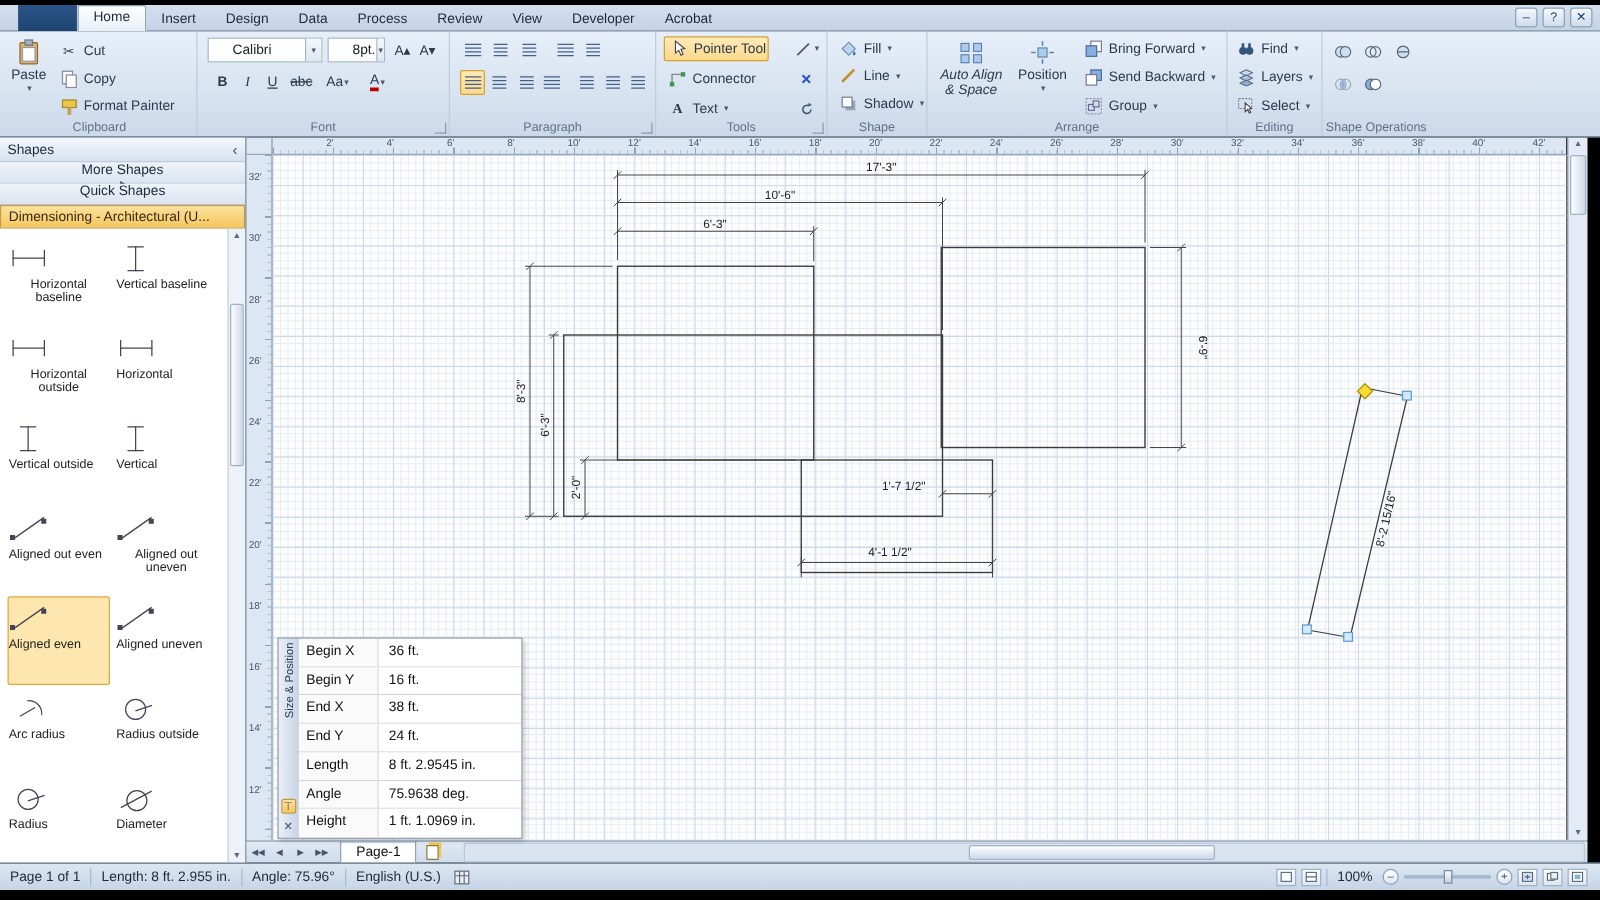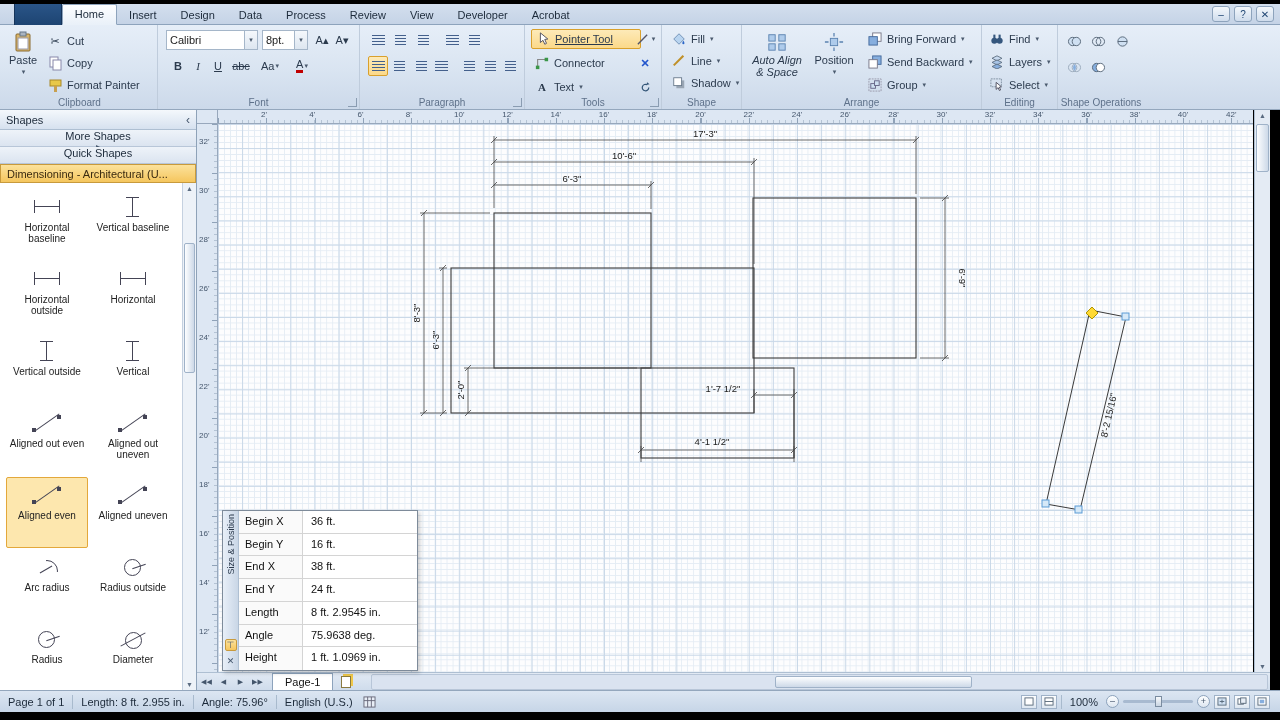--- a/index.html
+++ b/index.html
@@ -31,21 +31,21 @@
     font-size:10px; color:#5e718a; white-space:nowrap; }
   .launch { position:absolute; right:2px; bottom:2px; width:9px; height:9px;
     border-left:1px solid #7a8da3; border-bottom:1px solid #7a8da3; transform:rotate(-90deg); opacity:.8; }
   .rb { display:flex; align-items:center; gap:4px; height:20px; padding:0 3px;
     font-size:11px; color:#2b3a4d; white-space:nowrap; position:absolute; }
   .rbig { position:absolute; display:flex; flex-direction:column; align-items:center;
     padding-top:3px; font-size:11px; line-height:12px; text-align:center; color:#2b3a4d; }
   .car { font-size:7px; color:#4a5a6e; margin-left:1px; }
   .combo { position:absolute; display:flex; align-items:center; background:#fff;
     border:1px solid #a5b6c9; height:20px; font-size:11px; color:#222; }
-  .combo .cv { flex:1; padding:0 3px; overflow:hidden; white-space:nowrap; }
+  .combo .cv { flex:1; padding:0 19px; overflow:hidden; white-space:nowrap; }
   .cbtn { width:13px; height:100%; border-left:1px solid #a5b6c9; display:flex; align-items:center;
     justify-content:center; font-size:7px; color:#4a5a6e; background:linear-gradient(#f5f8fc,#dde6f0); }
   .tbtn { position:absolute; width:20px; height:20px; display:flex; align-items:center; justify-content:center;
     font-size:11px; color:#2b3a4d; border:1px solid transparent; border-radius:2px; }
   .hl { background:linear-gradient(#fdeab8,#fbd98a); border:1px solid #d9a02c; border-radius:2px; }
   .ic { display:inline-flex; width:16px; height:16px; align-items:center; justify-content:center; flex:none; }
   .icL { width:24px; height:24px; }
   .pl { width:13px; height:12px; position:relative; }
   .pl::before { content:""; position:absolute; left:0; top:1px; width:13px; height:1px; background:#44608c;
     box-shadow:0 3px 0 #44608c, 0 6px 0 #44608c, 0 9px 0 #44608c; }
@@ -56,21 +56,21 @@
   #shapes-panel { position:absolute; left:0; top:110px; width:197px; height:580px; background:#fff;
     border-right:1px solid #8ea2b8; display:flex; flex-direction:column; z-index:5; }
   .sp-header { height:20px; background:linear-gradient(#f4f8fc,#d6e1ef); border-bottom:1px solid #aebfd2;
     font-size:11px; color:#1c2a3a; display:flex; align-items:center; justify-content:space-between; padding:0 6px; }
   .sp-row { height:17px; background:linear-gradient(#eef3f9,#dbe4f0); border-bottom:1px solid #b8c6d8;
     font-size:11px; color:#1c2a3a; display:flex; align-items:center; justify-content:space-between; padding:0 6px;flex-direction:column; }
   .sp-stencil { height:19px; background:linear-gradient(#fce29c,#f5c65e); border:1px solid #c89a3c;
     font-size:11px; color:#3a2a10; display:flex; align-items:center; padding:0 6px; white-space:nowrap; overflow:hidden; }
   #stencil-items { position:relative; flex:1; overflow:hidden; background:#fff; }
   #items-grid { display:grid; grid-template-columns:86px 86px; padding:6px 0 0 4px; }
-  .sitem { width:82px; height:71px; display:flex; flex-direction:column; align-items:center;
+  .sitem { width:82px; height:71px; display:flex; flex-direction:column; align-items:flex-start;
     padding-top:5px; border:1px solid transparent; border-radius:2px; margin:0 2px 1px 2px; }
   .sitem[data-selected="true"] { background:#fde7ae; border:1px solid #e3a83b; }
   .sitem .lbl { font-size:10px; line-height:11px; text-align:center; color:#222; margin-top:3px; }
   [data-icon] { width:32px; height:24px; position:relative; }
   [data-icon]::before, [data-icon]::after { content:""; position:absolute; background:#445; }
   [data-icon="dim-h"]::before { left:3px; right:3px; top:11px; height:1px; }
   [data-icon="dim-h"]::after { left:3px; top:5px; width:1px; height:13px; box-shadow:25px 0 0 #445; }
   [data-icon="dim-v"]::before { top:2px; bottom:2px; left:15px; width:1px; }
   [data-icon="dim-v"]::after { top:2px; left:9px; width:13px; height:1px; box-shadow:0 19px 0 #445; }
   [data-icon="dim-a"]::before { left:1px; top:11px; width:30px; height:1px; transform:rotate(-35deg); }
@@ -300,21 +300,21 @@
           <span class="pl r"></span>
         </div>
       <div class="tbtn" style="left:140px;top:31px;">
           <span class="pl c"></span>
         </div>
       <div class="glabel">Paragraph</div>
       <span class="launch"></span>
     </div>
 
     <div class="group" style="left:525px;width:137px;">
-      <div class="rb hl" style="left:6px;top:4px;width:110px;text-decoration:underline;">
+      <div class="rb hl" style="left:6px;top:4px;width:84px;">
         <span class="ic">
           <svg width="14" height="14" viewBox="0 0 16 16">
               <path d="M5 1 L5 12 L8 9.5 L10 14 L12 13 L10 8.5 L13.5 8 Z" fill="#fff" stroke="#445" stroke-width="1"></path>
             </svg>
         </span>
         <span>Pointer Tool</span>
       </div>
       <div class="rb" style="left:6px;top:28px;width:98px;">
         <span class="ic">
           <svg width="14" height="14" viewBox="0 0 16 16">

